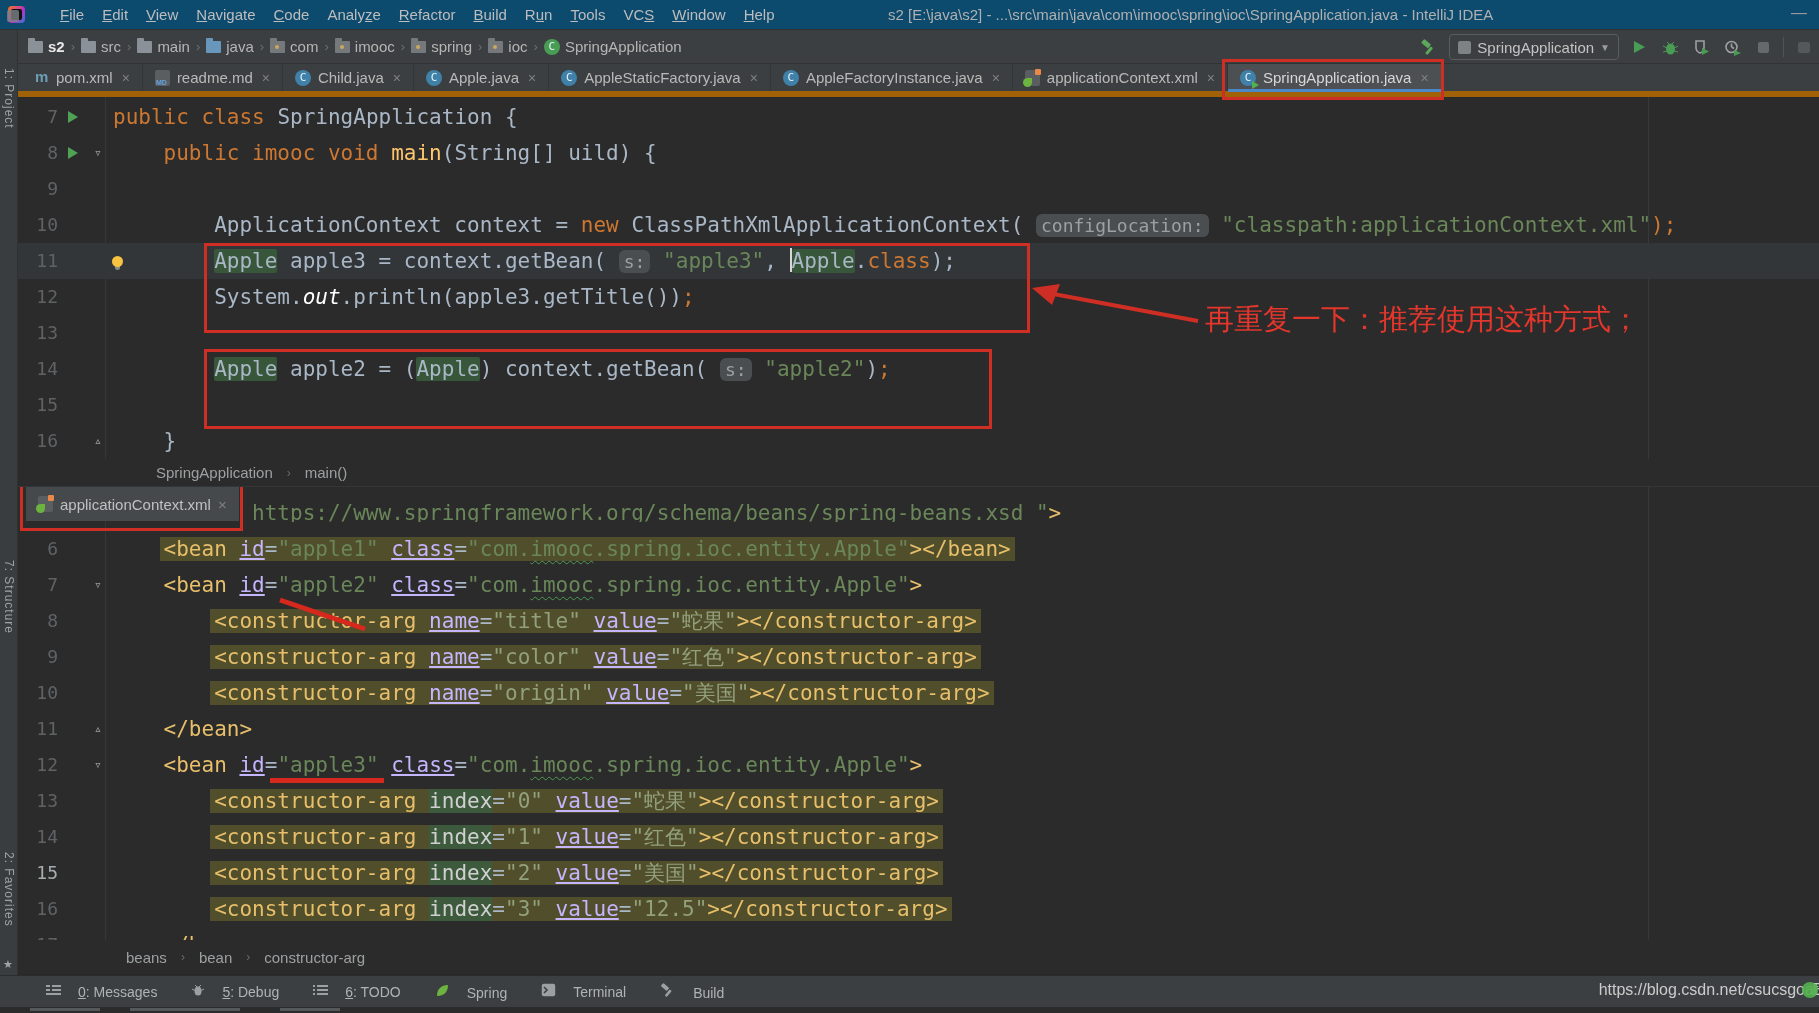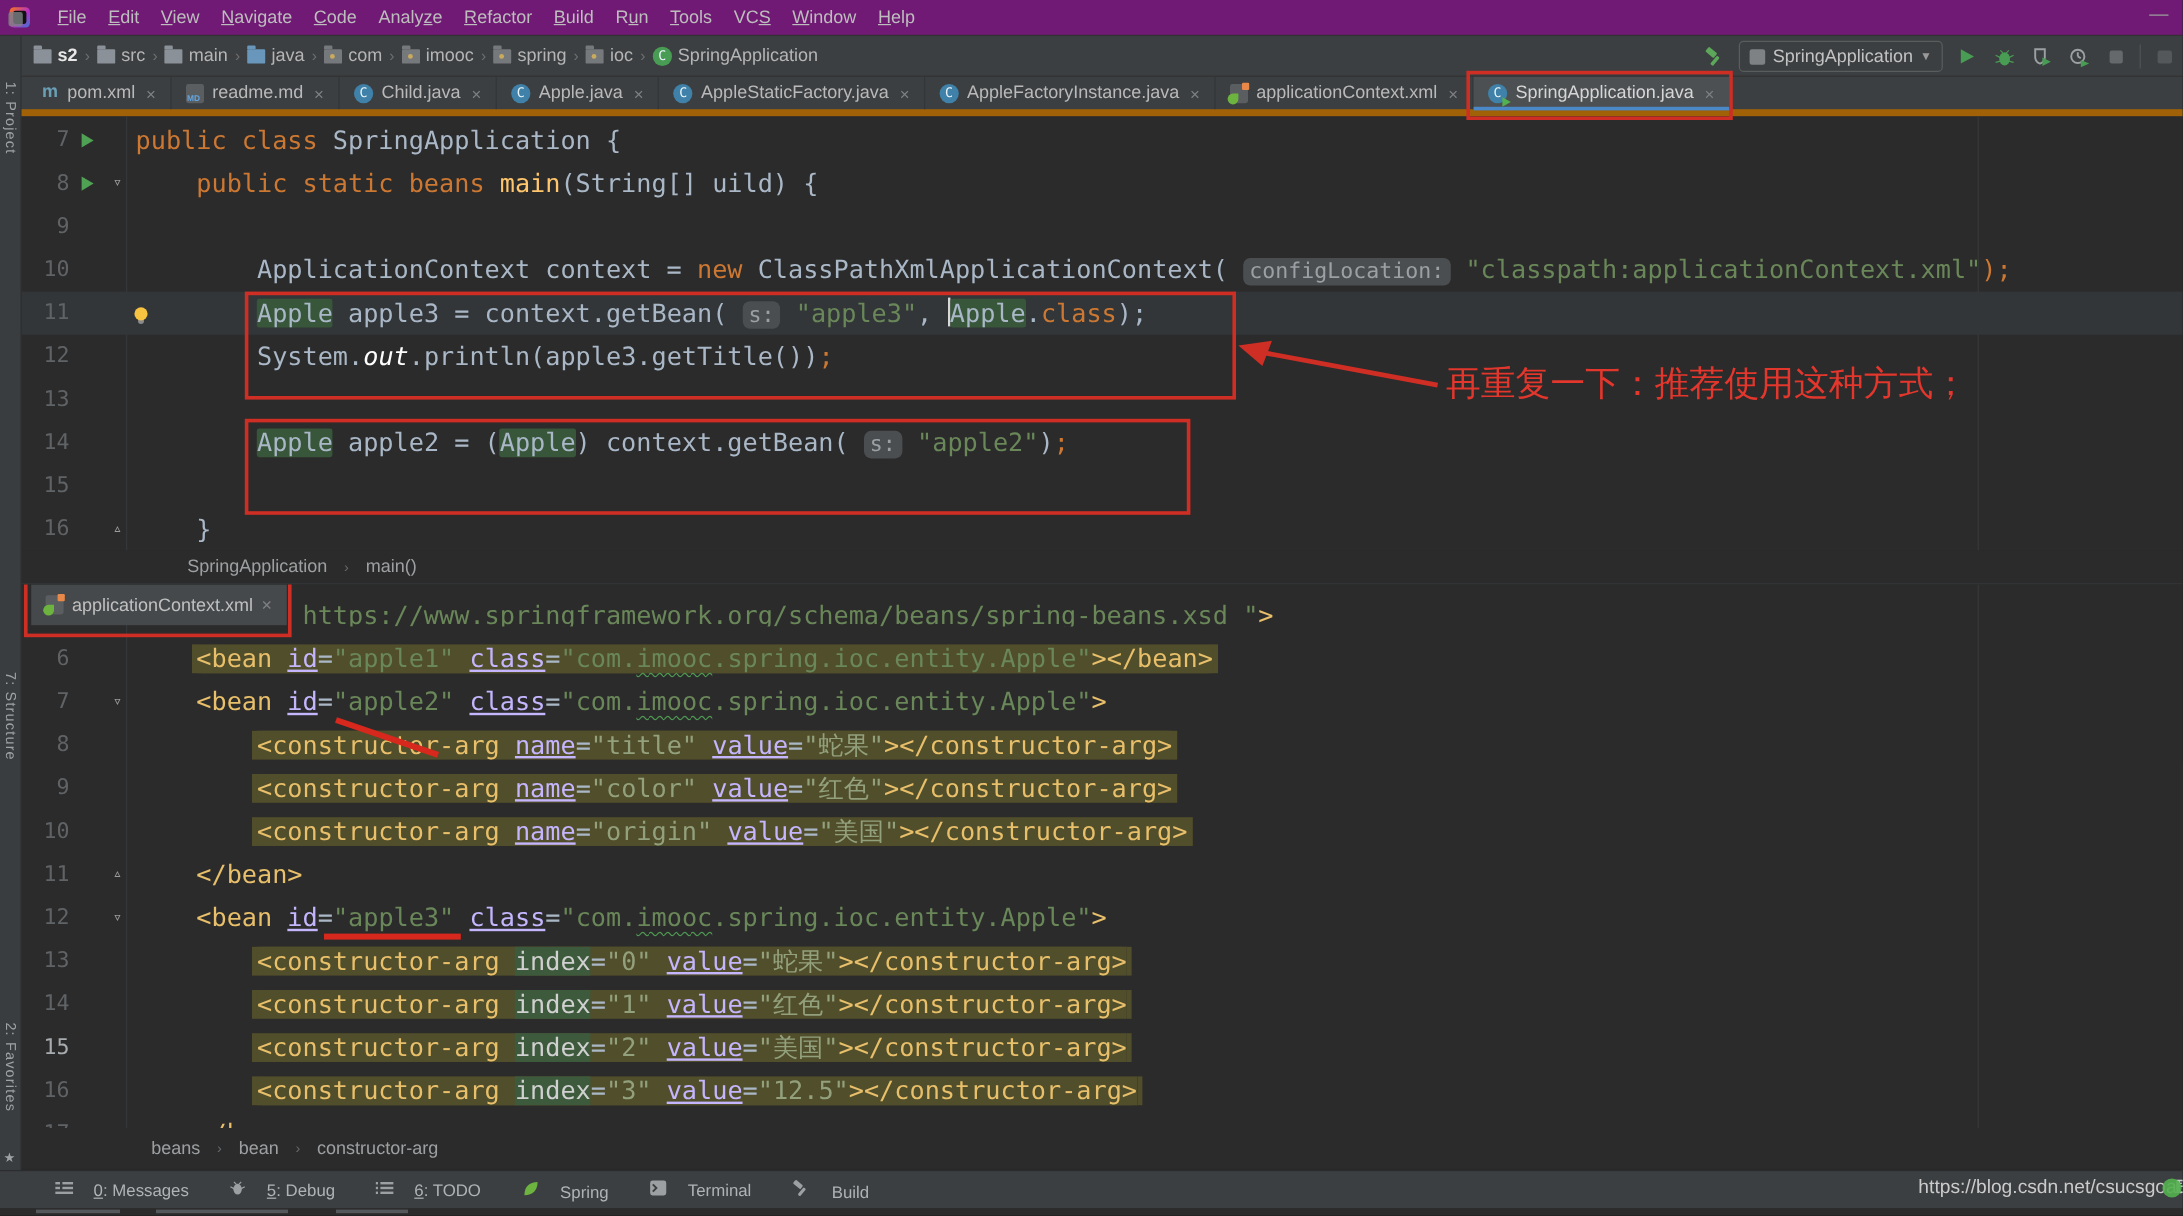--- a/index.html
+++ b/index.html
@@ -4,21 +4,21 @@
 <style>
   * { margin:0; padding:0; box-sizing:border-box; }
   html,body { background:#1e1e1e; }
   #app {
     position:relative; width:1819px; height:1013px; overflow:hidden;
     background:#2b2b2b; font-family:"Liberation Sans","DejaVu Sans",sans-serif;
     color:#bbbbbb; font-size:15px;
   }
   
   #menubar { position:absolute; left:0; top:0; width:1819px; height:30px;
-    background:#701a75; display:flex; align-items:center; gap:4px; border-bottom:1px solid #323232;}
+    background:#0c4a6e; display:flex; align-items:center; gap:16px; border-bottom:1px solid #323232;}
   #menubar .logo { width:17px; height:17px; margin:0 10px 0 8px; border-radius:4px;
     background:linear-gradient(135deg,#f97a12,#b82fc9 55%,#357ad2); position:relative;}
   #menubar .logo::after{content:""; position:absolute; inset:3px; background:#111; border-radius:2px;}
   .menu-item { padding:0 9px; height:30px; line-height:29px; color:#bdbdbd; cursor:default;}
   .menu-item u { text-decoration:underline; }
   #win-title { position:absolute; left:888px; top:0; height:30px; line-height:29px; color:#b0b0b0; white-space:nowrap;}
   #win-min { position:absolute; right:12px; top:0; height:30px; line-height:26px; color:#9a9a9a; font-size:16px;}
   
   #navbar { position:absolute; left:18px; top:30px; width:1801px; height:34px;
     background:#3c3f41; display:flex; align-items:center; padding-left:8px; border-bottom:1px solid #323232;}
@@ -140,20 +140,21 @@
         <span class="menu-item"><u>C</u>ode</span>
         <span class="menu-item">Analy<u>z</u>e</span>
         <span class="menu-item"><u>R</u>efactor</span>
         <span class="menu-item"><u>B</u>uild</span>
         <span class="menu-item">R<u>u</u>n</span>
         <span class="menu-item"><u>T</u>ools</span>
         <span class="menu-item">VC<u>S</u></span>
         <span class="menu-item"><u>W</u>indow</span>
         <span class="menu-item"><u>H</u>elp</span>
       </span>
+    <span id="win-title">s2 [E:\java\s2] - ...\src\main\java\com\imooc\spring\ioc\SpringApplication.java - IntelliJ IDEA</span>
     <span id="win-min">—</span>
   </div>
 
   <div id="stripe">
     <span class="vlabel" style="top:38px">1: Project</span>
     <span class="vlabel" style="top:530px">7: Structure</span>
     <span class="vlabel" style="top:822px">2: Favorites</span>
     <span class="star">★</span>
   </div>
 
@@ -302,21 +303,21 @@
         <span class="x">×</span>
         <span class="redring"></span>
       </div>
     </div>
 
   <div class="editor" id="java-editor">
     <div class="gutter-border"></div>
     <div class="margin-guide"></div>
     <div id="java-lines">
         <div class="crow" style="top: 2px;"><span class="lnum">7</span><span class="gico runarrow"><i></i></span><span class="ctext"><span class="tok"></span><span class="tok kw">public</span><span class="tok"> </span><span class="tok kw">class</span><span class="tok"> SpringApplication {</span></span></div>
-        <div class="crow" style="top: 38px;"><span class="lnum">8</span><span class="gico runarrow"><i></i></span><span class="gico foldmark">▿</span><span class="ctext"><span class="tok">    </span><span class="tok kw">public static beans</span><span class="tok"> </span><span class="tok meth">main</span><span class="tok">(String[] uild) {</span></span></div>
+        <div class="crow" style="top: 38px;"><span class="lnum">8</span><span class="gico runarrow"><i></i></span><span class="gico foldmark">▿</span><span class="ctext"><span class="tok">    </span><span class="tok kw">public imooc void</span><span class="tok"> </span><span class="tok meth">main</span><span class="tok">(String[] uild) {</span></span></div>
         <div class="crow" style="top: 74px;"><span class="lnum">9</span></div>
         <div class="crow" style="top: 110px;"><span class="lnum">10</span><span class="ctext"><span class="tok">        </span><span class="tok">ApplicationContext context = </span><span class="tok kw">new</span><span class="tok"> ClassPathXmlApplicationContext( </span><span class="tok hint">configLocation:</span><span class="tok"> </span><span class="tok str">"classpath:applicationContext.xml"</span><span class="tok kw">);</span></span></div>
         <div class="crow cur" style="top: 146px;"><span class="lnum">11</span><span class="gico bulb"><i></i></span><span class="ctext"><span class="tok">        </span><span class="tok hl">Apple</span><span class="tok"> apple3 = context.getBean( </span><span class="tok hint">s:</span><span class="tok"> </span><span class="tok str">"apple3"</span><span class="tok">, </span><span class="tok caret"></span><span class="tok hl">Apple</span><span class="tok">.</span><span class="tok kw">class</span><span class="tok">);</span></span></div>
         <div class="crow" style="top: 182px;"><span class="lnum">12</span><span class="ctext"><span class="tok">        </span><span class="tok">System.</span><span class="tok fld">out</span><span class="tok">.println(apple3.getTitle())</span><span class="tok kw">;</span></span></div>
         <div class="crow" style="top: 218px;"><span class="lnum">13</span><span class="ctext"><span class="tok"></span></span></div>
         <div class="crow" style="top: 254px;"><span class="lnum">14</span><span class="ctext"><span class="tok">        </span><span class="tok hl">Apple</span><span class="tok"> apple2 = (</span><span class="tok hl">Apple</span><span class="tok">) context.getBean( </span><span class="tok hint">s:</span><span class="tok"> </span><span class="tok str">"apple2"</span><span class="tok">)</span><span class="tok kw">;</span></span></div>
         <div class="crow" style="top: 290px;"><span class="lnum">15</span></div>
         <div class="crow" style="top: 326px;"><span class="lnum">16</span><span class="gico foldmark">▵</span><span class="ctext"><span class="tok">    </span><span class="tok">}</span></span></div>
       </div>
     <div class="ann" style="left:186px; top:146px; width:826px; height:90px;"></div>

